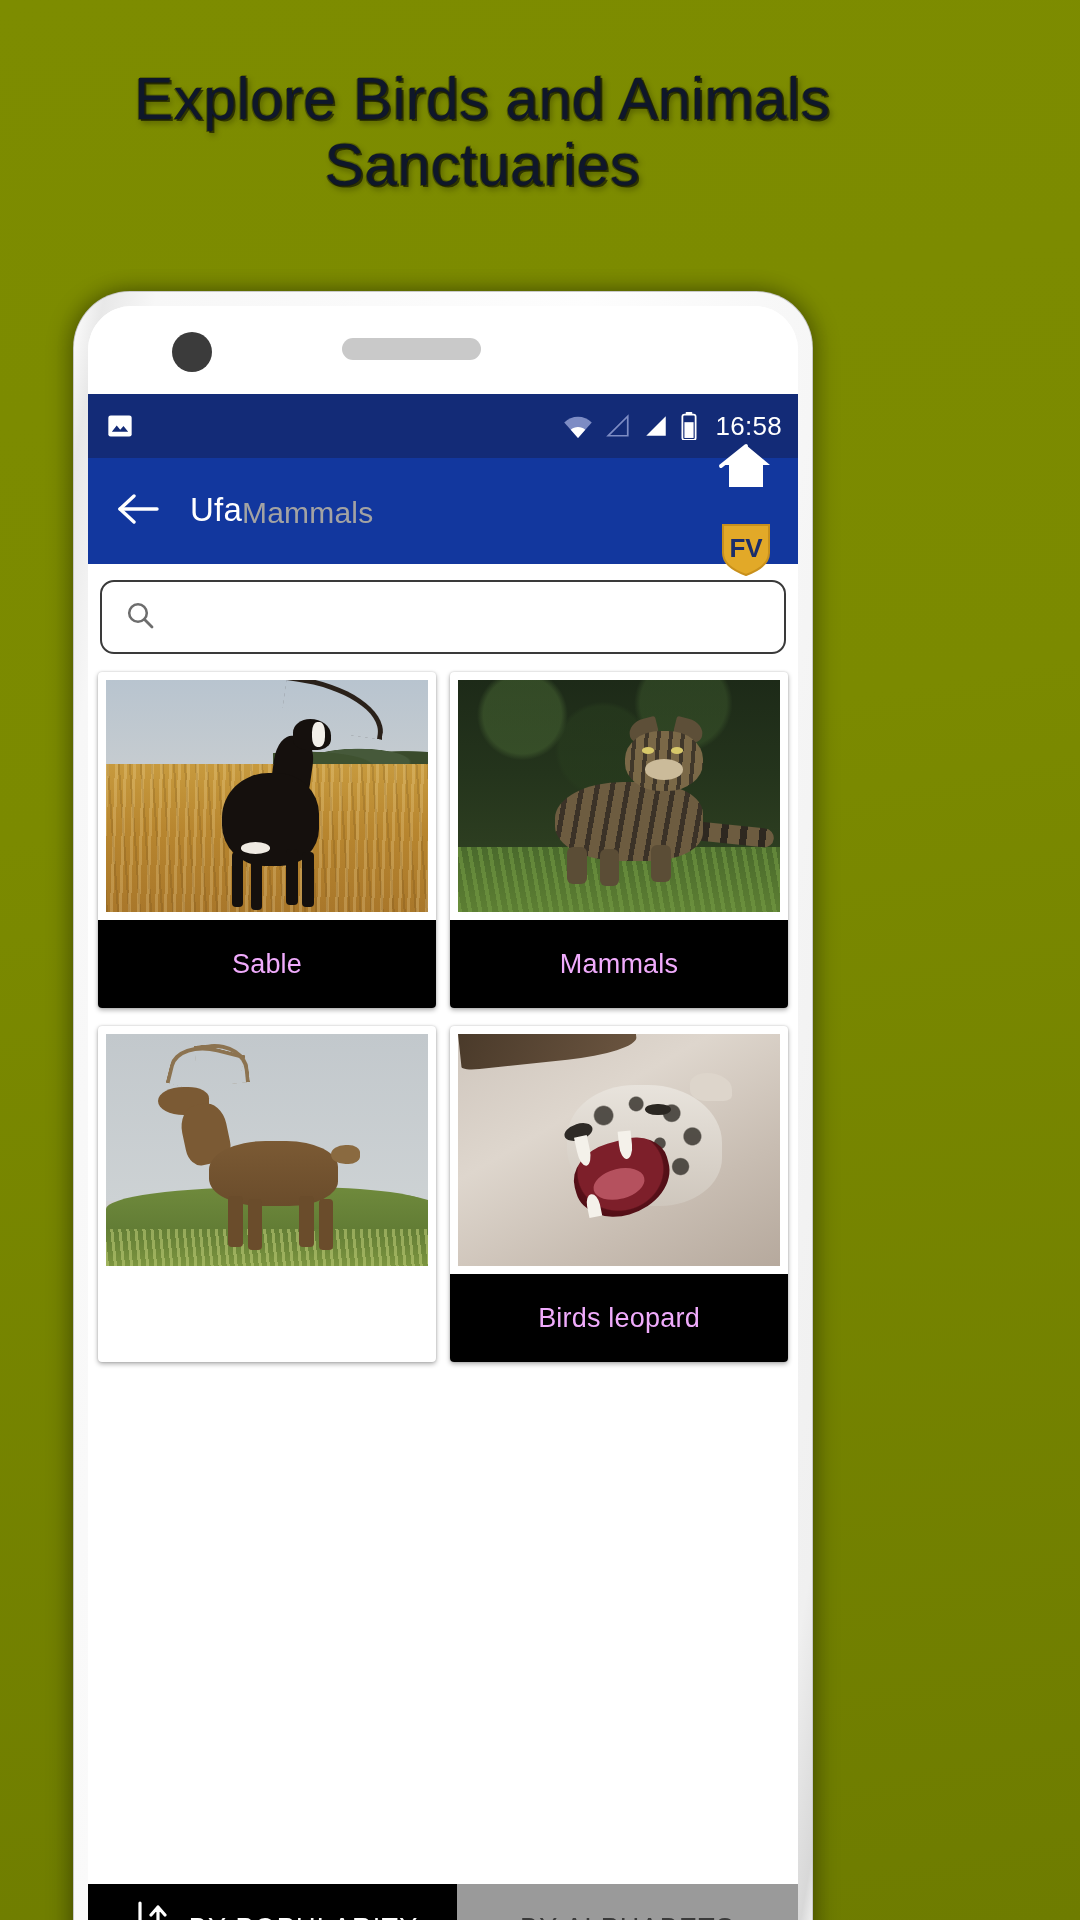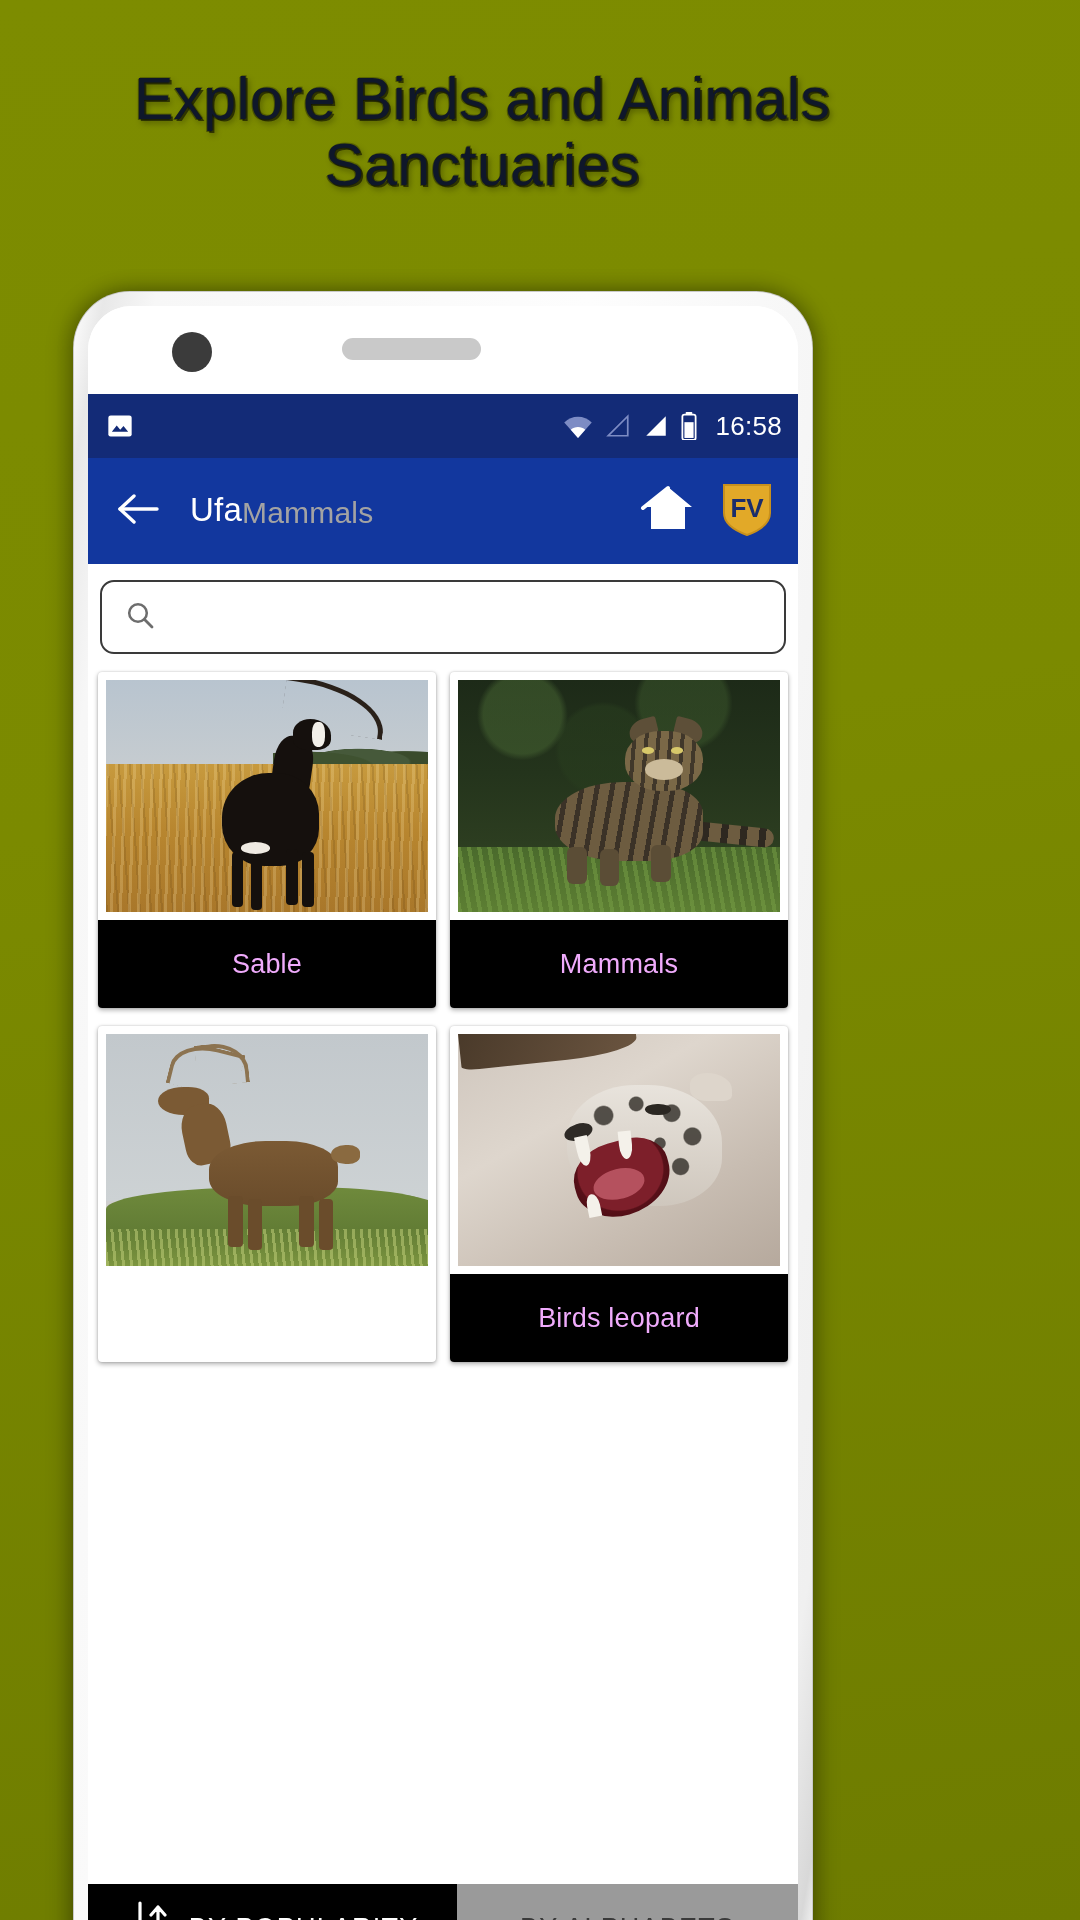--- a/index.html
+++ b/index.html
@@ -165,20 +165,21 @@
     font-weight: 400;
     letter-spacing: 0.2px;
     margin-top: 4px;
   }
   #toolbar-actions {
     margin-left: auto;
     display: flex;
     align-items: center;
     gap: 24px;
     padding-right: 6px;
+    flex-direction: column;
   }
 
   
   #search-wrap {
     background: #ffffff;
     padding: 16px 12px 10px 12px;
   }
   #search-box {
     height: 74px;
     border: 2px solid #3a3a3a;

